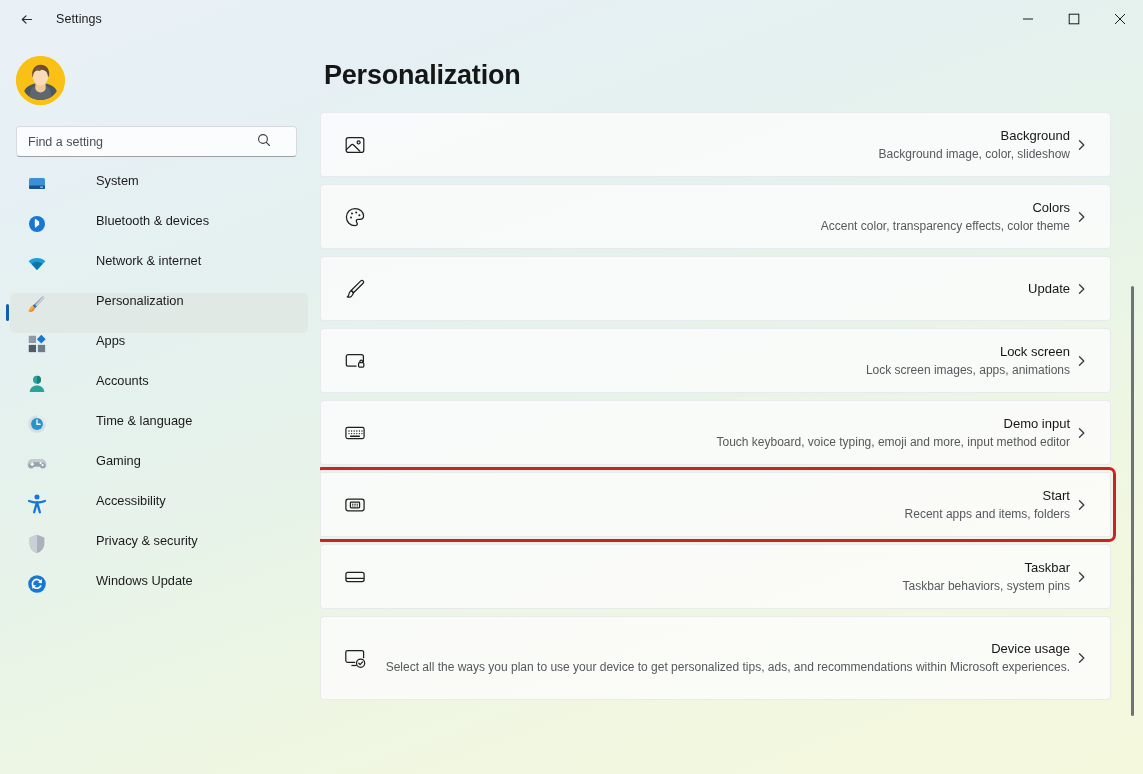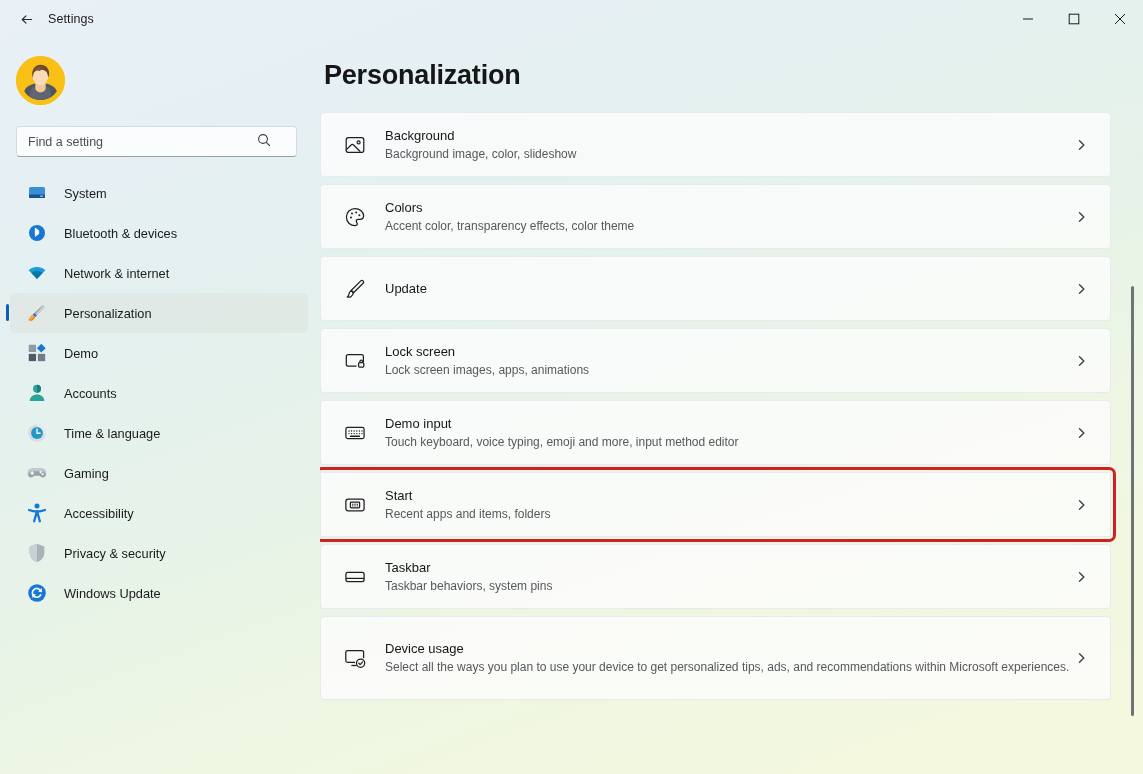--- a/index.html
+++ b/index.html
@@ -33,21 +33,21 @@
     z-index: 30;
   }
   .back-btn {
     width: 34px; height: 30px;
     margin-left: 10px;
     display: flex; align-items: center; justify-content: center;
     border-radius: 4px;
   }
   .back-btn svg { display:block; }
   .win-title {
-    margin-left: 4px;
+    margin-left: 12px;
     font-size: 12.5px;
     color: #1b1b1b;
     letter-spacing: 0.1px;
   }
   .caption-btns {
     position: absolute; right: 0; top: 0;
     display: flex; height: 38px;
   }
   .cap-btn {
     width: 46px; height: 38px;
@@ -101,22 +101,23 @@
   }
   .searchwrap input::placeholder { color: #4b4f53; opacity: 1; }
   .search-icon { flex: 0 0 auto; display:block; }
 
   .navlist { margin-top: 16px; }
   .navitem {
     position: relative;
     height: 40px;
     margin: 0 12px 0 10px;
     border-radius: 5px;
-    display: flex; align-items: center;
+    display: flex; 
     padding-left: 16px;
+    gap: 32px;
   }
   .navitem.active {
     background: rgba(222,230,225,0.72);
   }
   .navitem.active::before {
     content: "";
     position: absolute; left: -4px; top: 11px;
     width: 3px; height: 17px;
     background: #0f5fb3;
     border-radius: 2px;
@@ -146,20 +147,21 @@
   .cards { margin-top: 21px; }
   .card {
     position: relative;
     width: 791px; height: 65px;
     background: rgba(253,253,253,0.80);
     border: 1px solid rgba(229,233,236,0.9);
     border-radius: 4px;
     margin-bottom: 7px;
     display: flex; align-items: center;
     padding-left: 20px;
+    text-align: right;
   }
   .card.tall { height: 84px; }
   .card.highlight {
     outline: 3px solid #cf2026;
     outline-offset: 2px;
     border-radius: 2px;
   }
   .card-ico {
     width: 28px; height: 28px;
     flex: 0 0 auto;
@@ -306,21 +308,21 @@
         <span class="nav-label">Personalization</span>
       </div>
 
       <div class="navitem">
         <svg class="nav-ico" width="20" height="20" viewBox="0 0 20 20">
           <rect x="2.5" y="2.5" width="6.6" height="6.6" fill="#8e9aa6"></rect>
           <rect x="2.5" y="10.8" width="6.6" height="6.6" fill="#4f5b68"></rect>
           <rect x="10.8" y="10.8" width="6.6" height="6.6" fill="#6f7c89"></rect>
           <path d="M13.9 1.6l4 4-4 4-4-4z" fill="#1778d4"></path>
         </svg>
-        <span class="nav-label">Demo</span>
+        <span class="nav-label">Apps</span>
       </div>
 
       <div class="navitem">
         <svg class="nav-ico" width="20" height="20" viewBox="0 0 20 20">
           <circle cx="10" cy="6.1" r="3.6" fill="#2aa39a"></circle>
           <path d="M3.4 17.2c0-3.6 3-5.9 6.6-5.9s6.6 2.3 6.6 5.9z" fill="#2aa39a"></path>
           <path d="M10 2.5a3.6 3.6 0 010 7.2z" fill="#1d7f7a"></path>
         </svg>
         <span class="nav-label">Accounts</span>
       </div>

